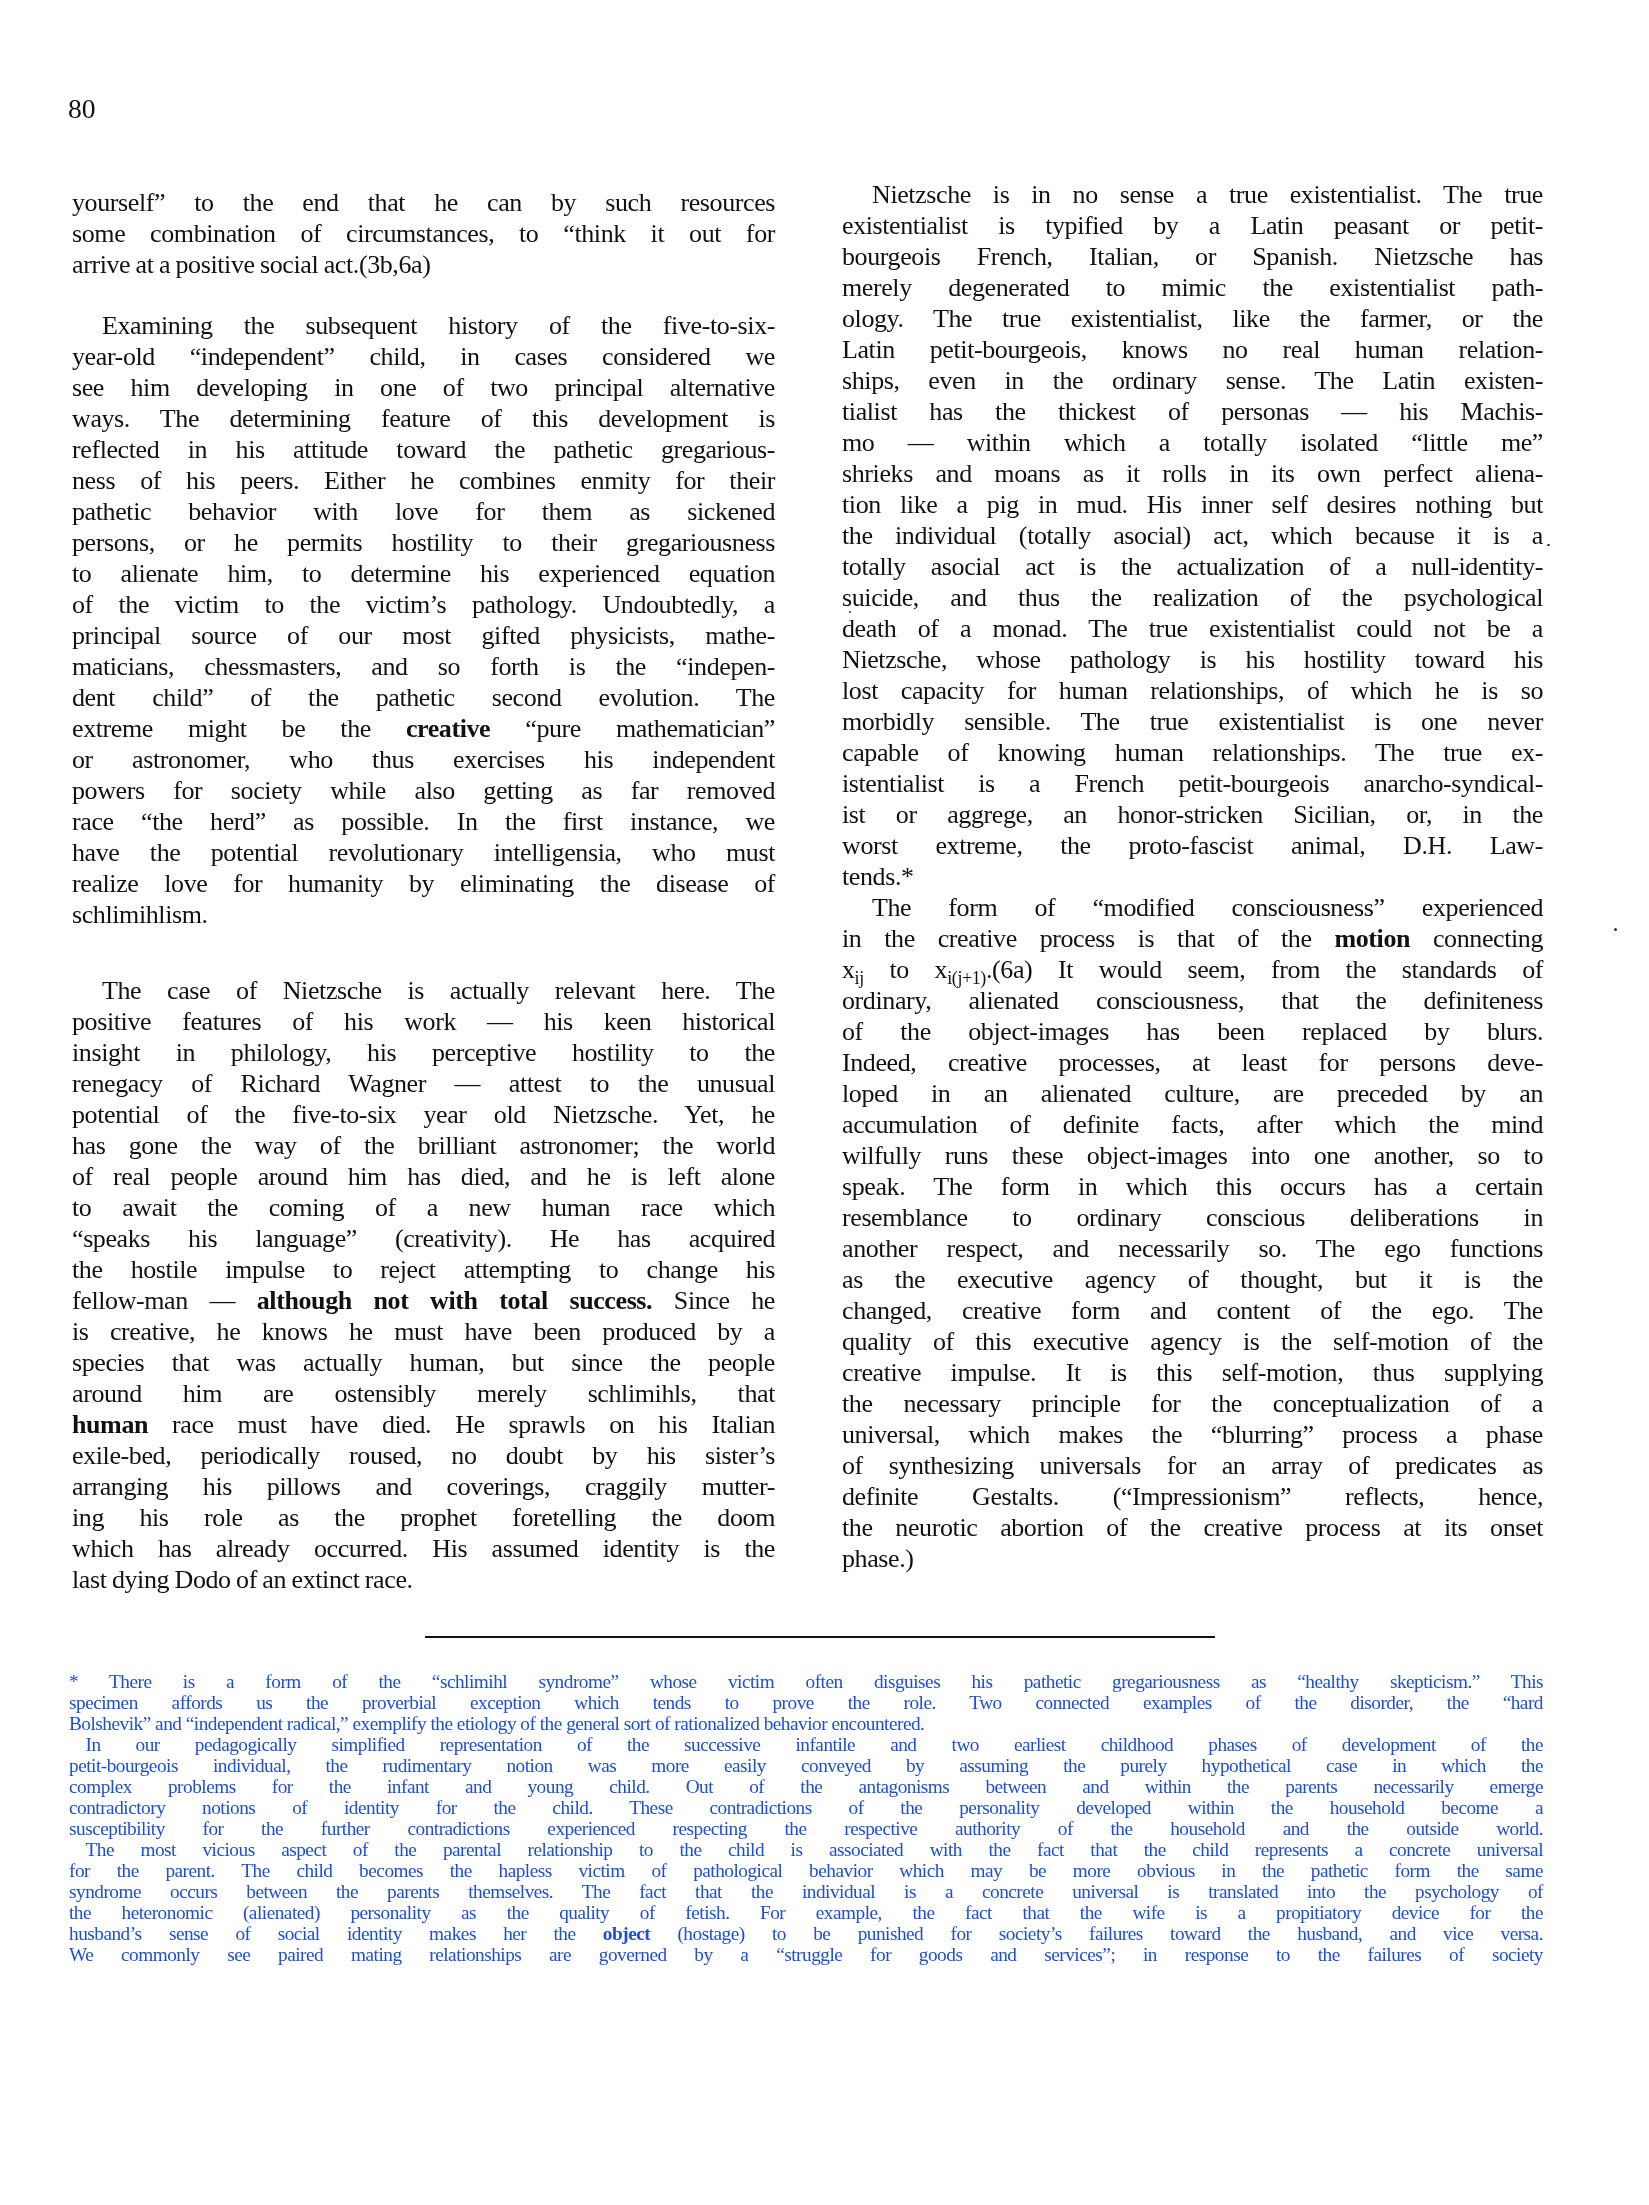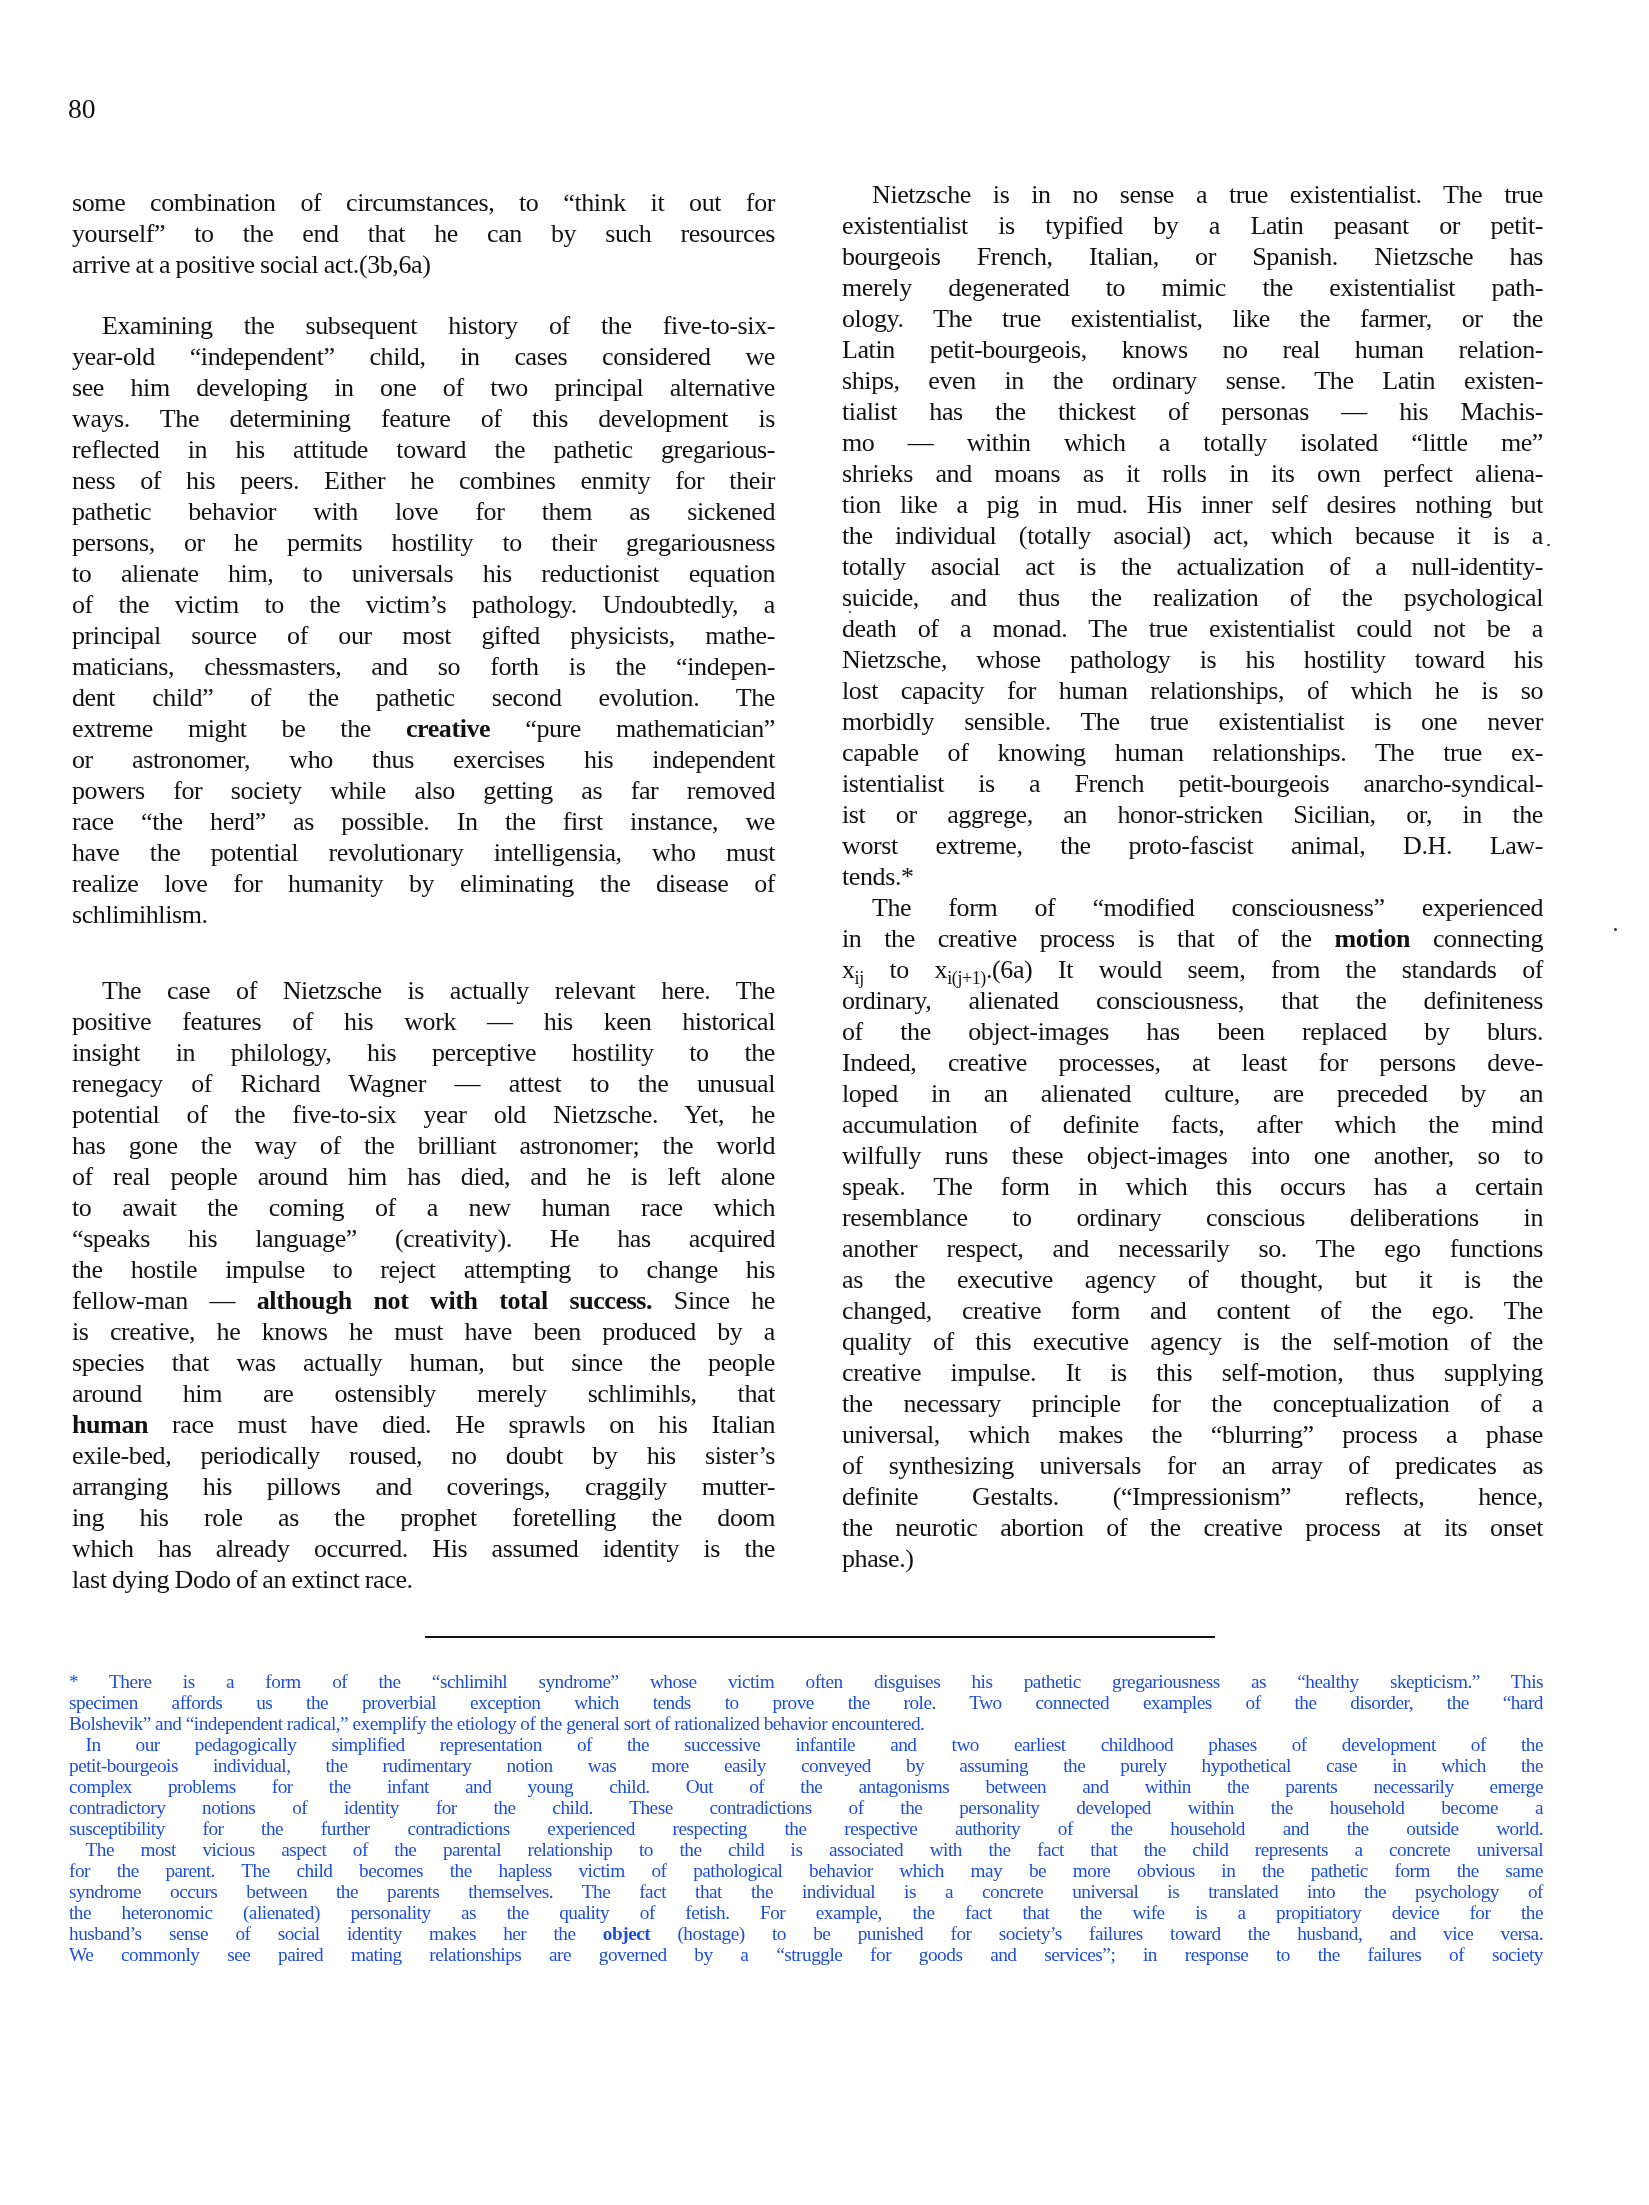--- a/index.html
+++ b/index.html
@@ -41,35 +41,35 @@
 </style>
 </head>
 <body>
 
 <div>
 
   <div class="page-number">80</div>
 
   <div class="col col-left">
     <p>
+      <span class="line">yourself” to the end that he can by such resources</span>
       <span class="line">some combination of circumstances, to “think it out for</span>
-      <span class="line">yourself” to the end that he can by such resources</span>
       <span class="line last">arrive at a positive social act.(3b,6a)</span>
     </p>
 
     <p class="gap">
       <span class="line" style="padding-left:30px">Examining the subsequent history of the five-to-six-</span>
       <span class="line">year-old “independent” child, in cases considered we</span>
       <span class="line">see him developing in one of two principal alternative</span>
       <span class="line">ways. The determining feature of this development is</span>
       <span class="line">reflected in his attitude toward the pathetic gregarious-</span>
       <span class="line">ness of his peers. Either he combines enmity for their</span>
       <span class="line">pathetic behavior with love for them as sickened</span>
       <span class="line">persons, or he permits hostility to their gregariousness</span>
-      <span class="line">to alienate him, to universals his reductionist equation</span>
+      <span class="line">to alienate him, to determine his experienced equation</span>
       <span class="line">of the victim to the victim’s pathology. Undoubtedly, a</span>
       <span class="line">principal source of our most gifted physicists, mathe-</span>
       <span class="line">maticians, chessmasters, and so forth is the “indepen-</span>
       <span class="line">dent child” of the pathetic second evolution. The</span>
       <span class="line"><span>extreme might be the </span><span class="b">creative</span><span> “pure mathematician”</span></span>
       <span class="line">or astronomer, who thus exercises his independent</span>
       <span class="line">powers for society while also getting as far removed</span>
       <span class="line">race “the herd” as possible. In the first instance, we</span>
       <span class="line">have the potential revolutionary intelligensia, who must</span>
       <span class="line">realize love for humanity by eliminating the disease of</span>

